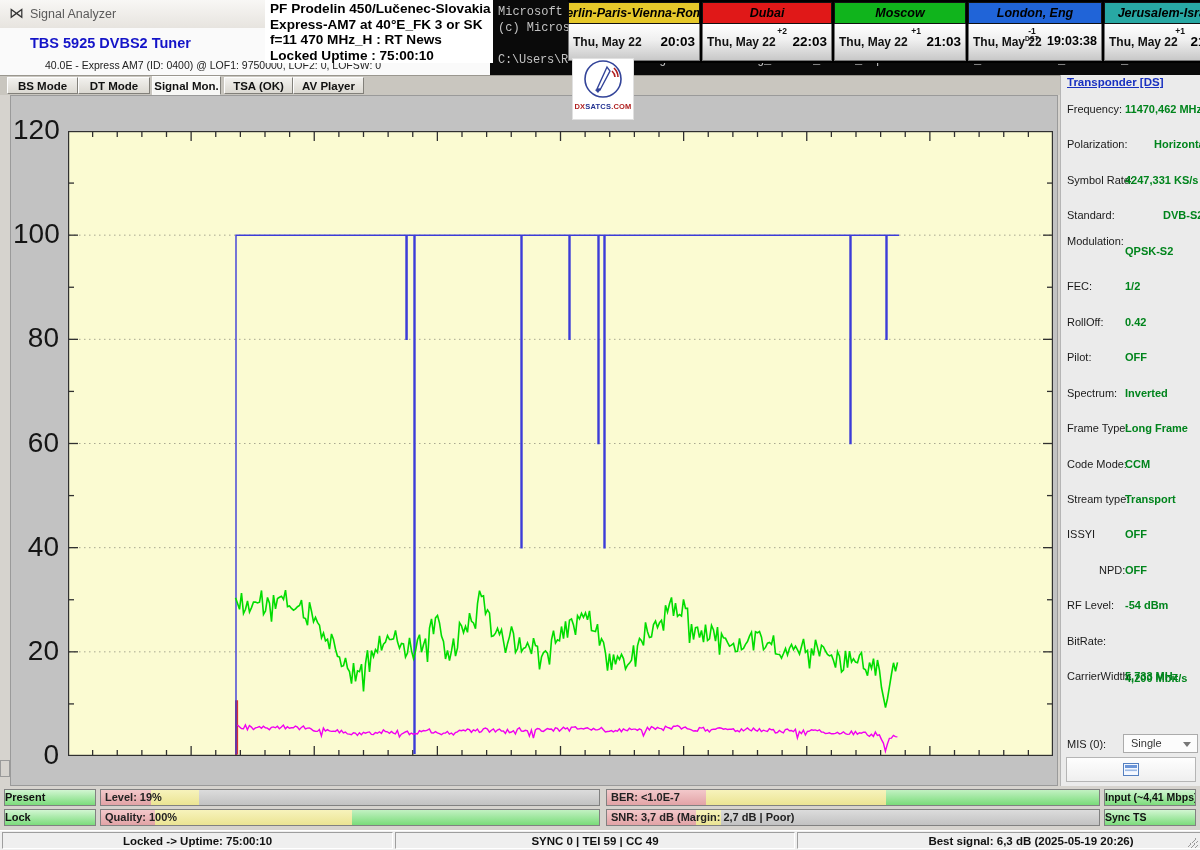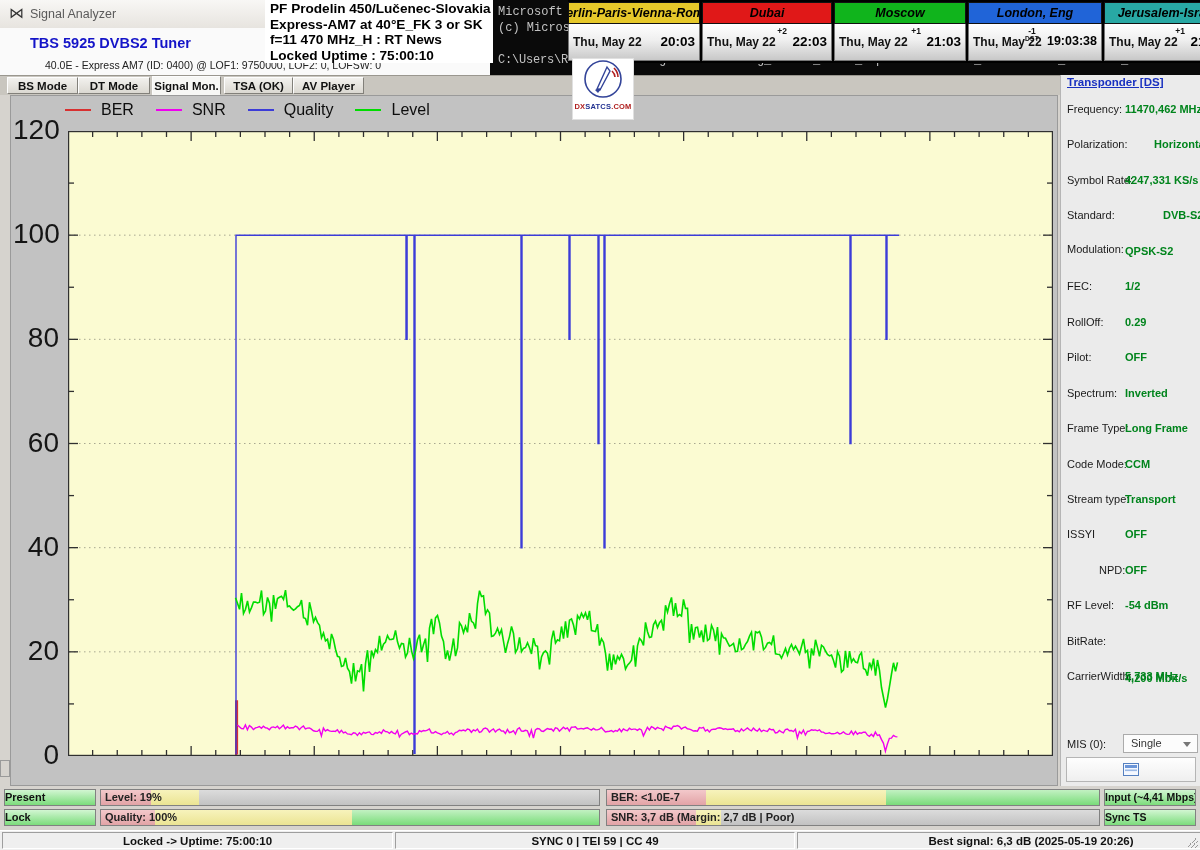--- a/index.html
+++ b/index.html
@@ -172,38 +172,20 @@
 
 <div class="tabs-strip" id="tabs">
     <div class="tab" style="left: 7px; width: 71px;">BS Mode</div>
     <div class="tab" style="left: 78px; width: 72px;">DT Mode</div>
     <div class="tab active" style="left: 152px; width: 69px;">Signal Mon.</div>
     <div class="tab" style="left: 224px; width: 69px;">TSA (OK)</div>
     <div class="tab" style="left: 293px; width: 71px;">AV Player</div>
   </div>
 
 <div class="chart-panel">
-  <div class="legend" id="legend">
-      <div class="leg-item">
-        <div class="leg-line" style="border-top-color: rgb(216, 48, 48);"></div>
-        <div>BER</div>
-      </div>
-      <div class="leg-item">
-        <div class="leg-line" style="border-top-color: rgb(240, 0, 240);"></div>
-        <div>SNR</div>
-      </div>
-      <div class="leg-item">
-        <div class="leg-line" style="border-top-color: rgb(60, 60, 216);"></div>
-        <div>Quality</div>
-      </div>
-      <div class="leg-item">
-        <div class="leg-line" style="border-top-color: rgb(0, 220, 0);"></div>
-        <div>Level</div>
-      </div>
-    </div>
   <div id="ylabs"></div>
   <svg id="plotsvg" width="985" height="625" viewBox="0 0 985 625">
       <rect x="0" y="0" width="985" height="625" fill="#FBFBD2"></rect>
       <line x1="1" x2="984" y1="520.8333333333334" y2="520.8333333333334" stroke="#A8A890" stroke-width="1" stroke-dasharray="1.5 3.5"></line>
       <line x1="1" x2="984" y1="416.6666666666667" y2="416.6666666666667" stroke="#A8A890" stroke-width="1" stroke-dasharray="1.5 3.5"></line>
       <line x1="1" x2="984" y1="312.5" y2="312.5" stroke="#A8A890" stroke-width="1" stroke-dasharray="1.5 3.5"></line>
       <line x1="1" x2="984" y1="208.33333333333334" y2="208.33333333333334" stroke="#A8A890" stroke-width="1" stroke-dasharray="1.5 3.5"></line>
       <line x1="1" x2="984" y1="104.16666666666667" y2="104.16666666666667" stroke="#A8A890" stroke-width="1" stroke-dasharray="1.5 3.5"></line>
       <line x1="24.625" x2="24.625" y1="0" y2="6" stroke="#303030" stroke-width="1.3"></line>
       <line x1="24.625" x2="24.625" y1="625" y2="619" stroke="#303030" stroke-width="1.3"></line>
@@ -334,26 +316,26 @@
 <div class="rpanel" id="rpanel">
   <div class="rp-head">Transponder [DS]</div>
 <div class="rp-label" style="top: 28px;">Frequency:</div>
     <div class="rp-value" style="top: 28px;">11470,462 MHz</div>
     <div class="rp-label" style="top: 63.45px;">Polarization:</div>
     <div class="rp-value" style="top: 63.45px; margin-left: 29px;">Horizontal</div>
     <div class="rp-label" style="top: 98.9px;">Symbol Rate:</div>
     <div class="rp-value" style="top: 98.9px;">4247,331 KS/s</div>
     <div class="rp-label" style="top: 134.35px;">Standard:</div>
     <div class="rp-value" style="top: 134.35px; margin-left: 38px;">DVB-S2</div>
-    <div class="rp-label" style="top: 168px;">Modulation:</div>
+    <div class="rp-label" style="top: 160px;">Modulation:</div>
     <div class="rp-value" style="top: 169.8px;">QPSK-S2</div>
     <div class="rp-label" style="top: 205.25px;">FEC:</div>
     <div class="rp-value" style="top: 205.25px;">1/2</div>
     <div class="rp-label" style="top: 240.7px;">RollOff:</div>
-    <div class="rp-value" style="top: 240.7px;">0.29</div>
+    <div class="rp-value" style="top: 240.7px;">0.42</div>
     <div class="rp-label" style="top: 276.15px;">Pilot:</div>
     <div class="rp-value" style="top: 276.15px;">OFF</div>
     <div class="rp-label" style="top: 311.6px;">Spectrum:</div>
     <div class="rp-value" style="top: 311.6px;">Inverted</div>
     <div class="rp-label" style="top: 347.05px;">Frame Type:</div>
     <div class="rp-value" style="top: 347.05px;">Long Frame</div>
     <div class="rp-label" style="top: 382.5px;">Code Mode:</div>
     <div class="rp-value" style="top: 382.5px;">CCM</div>
     <div class="rp-label" style="top: 417.95px;">Stream type:</div>
     <div class="rp-value" style="top: 417.95px;">Transport</div>

